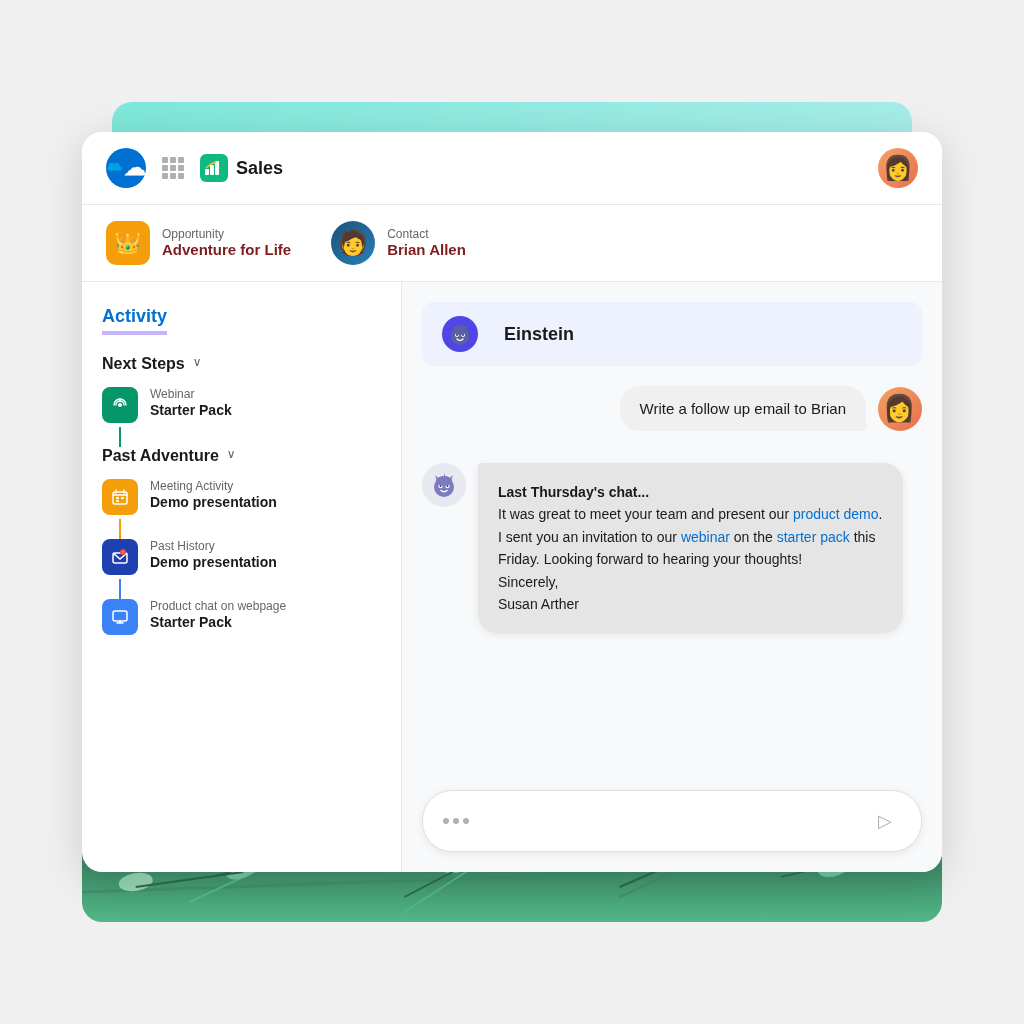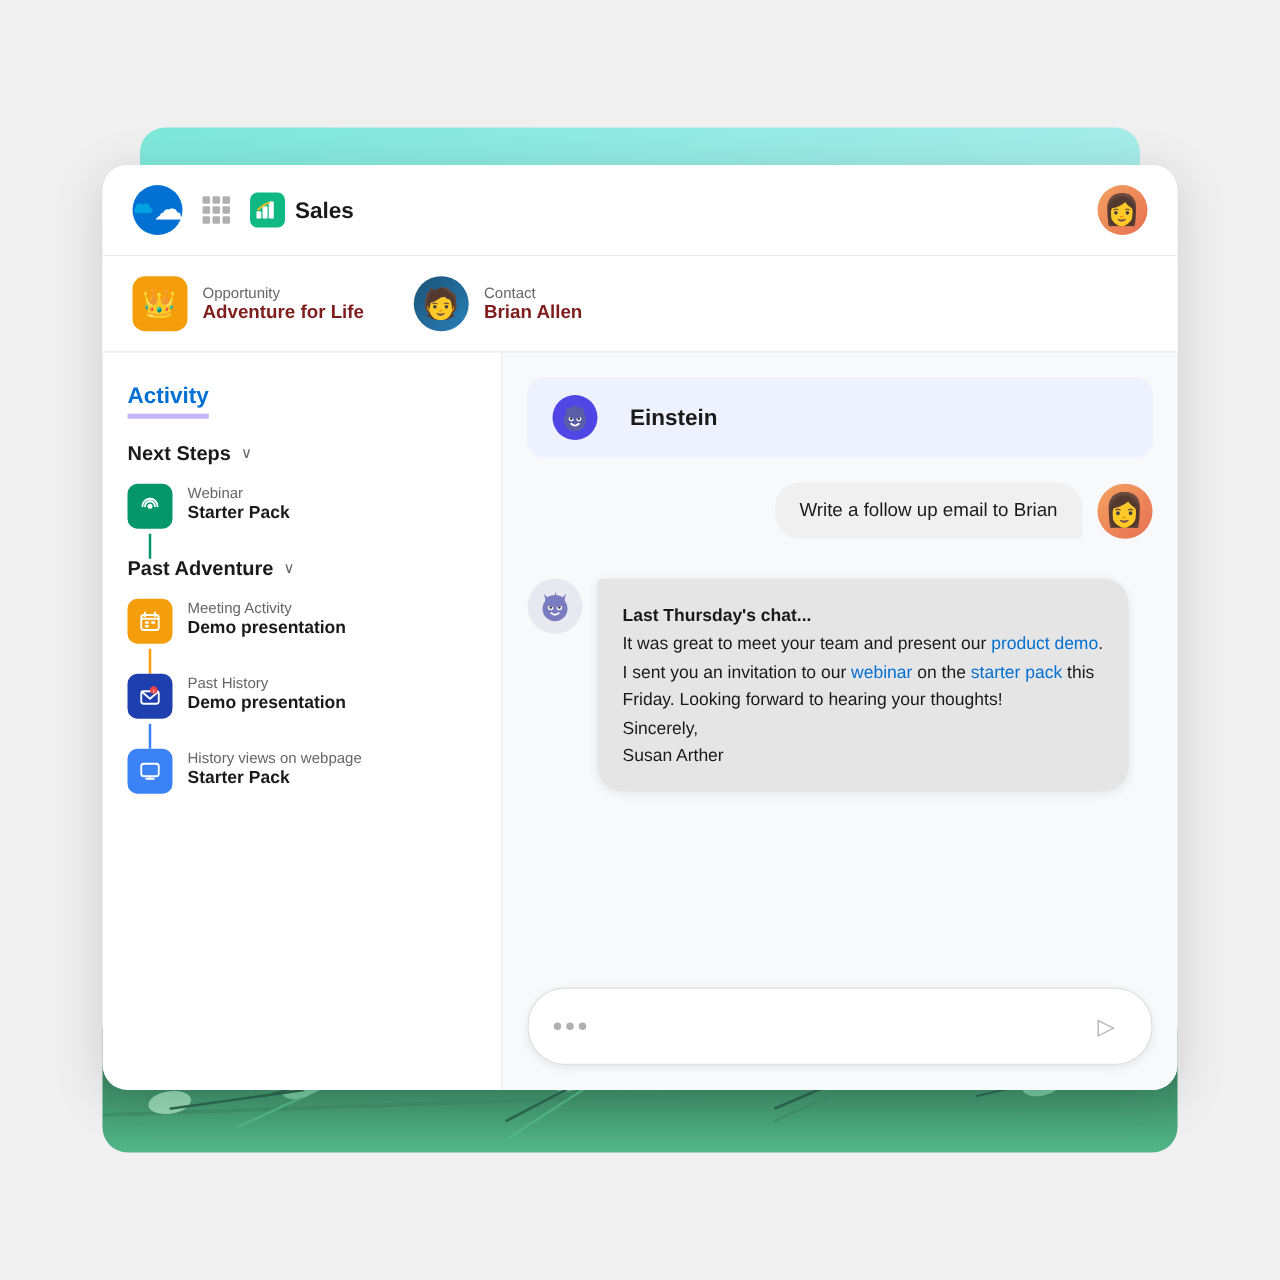--- a/index.html
+++ b/index.html
@@ -595,21 +595,21 @@
           <div class="timeline-left">
             <div class="item-icon blue">
               <svg width="18" height="18" viewBox="0 0 18 18">
                 <rect x="2" y="3" width="14" height="10" rx="2" fill="none" stroke="white" stroke-width="1.5"></rect>
                 <line x1="6" y1="15" x2="12" y2="15" stroke="white" stroke-width="1.5" stroke-linecap="round"></line>
                 <line x1="9" y1="13" x2="9" y2="15" stroke="white" stroke-width="1.5" stroke-linecap="round"></line>
               </svg>
             </div>
           </div>
           <div class="timeline-content">
-            <small>History views on webpage</small>
+            <small>Product chat on webpage</small>
             <strong>Starter Pack</strong>
           </div>
         </div>
 
       </div>
 
       <div class="right-panel">
 
         <div class="einstein-header">
           <div class="einstein-avatar">

